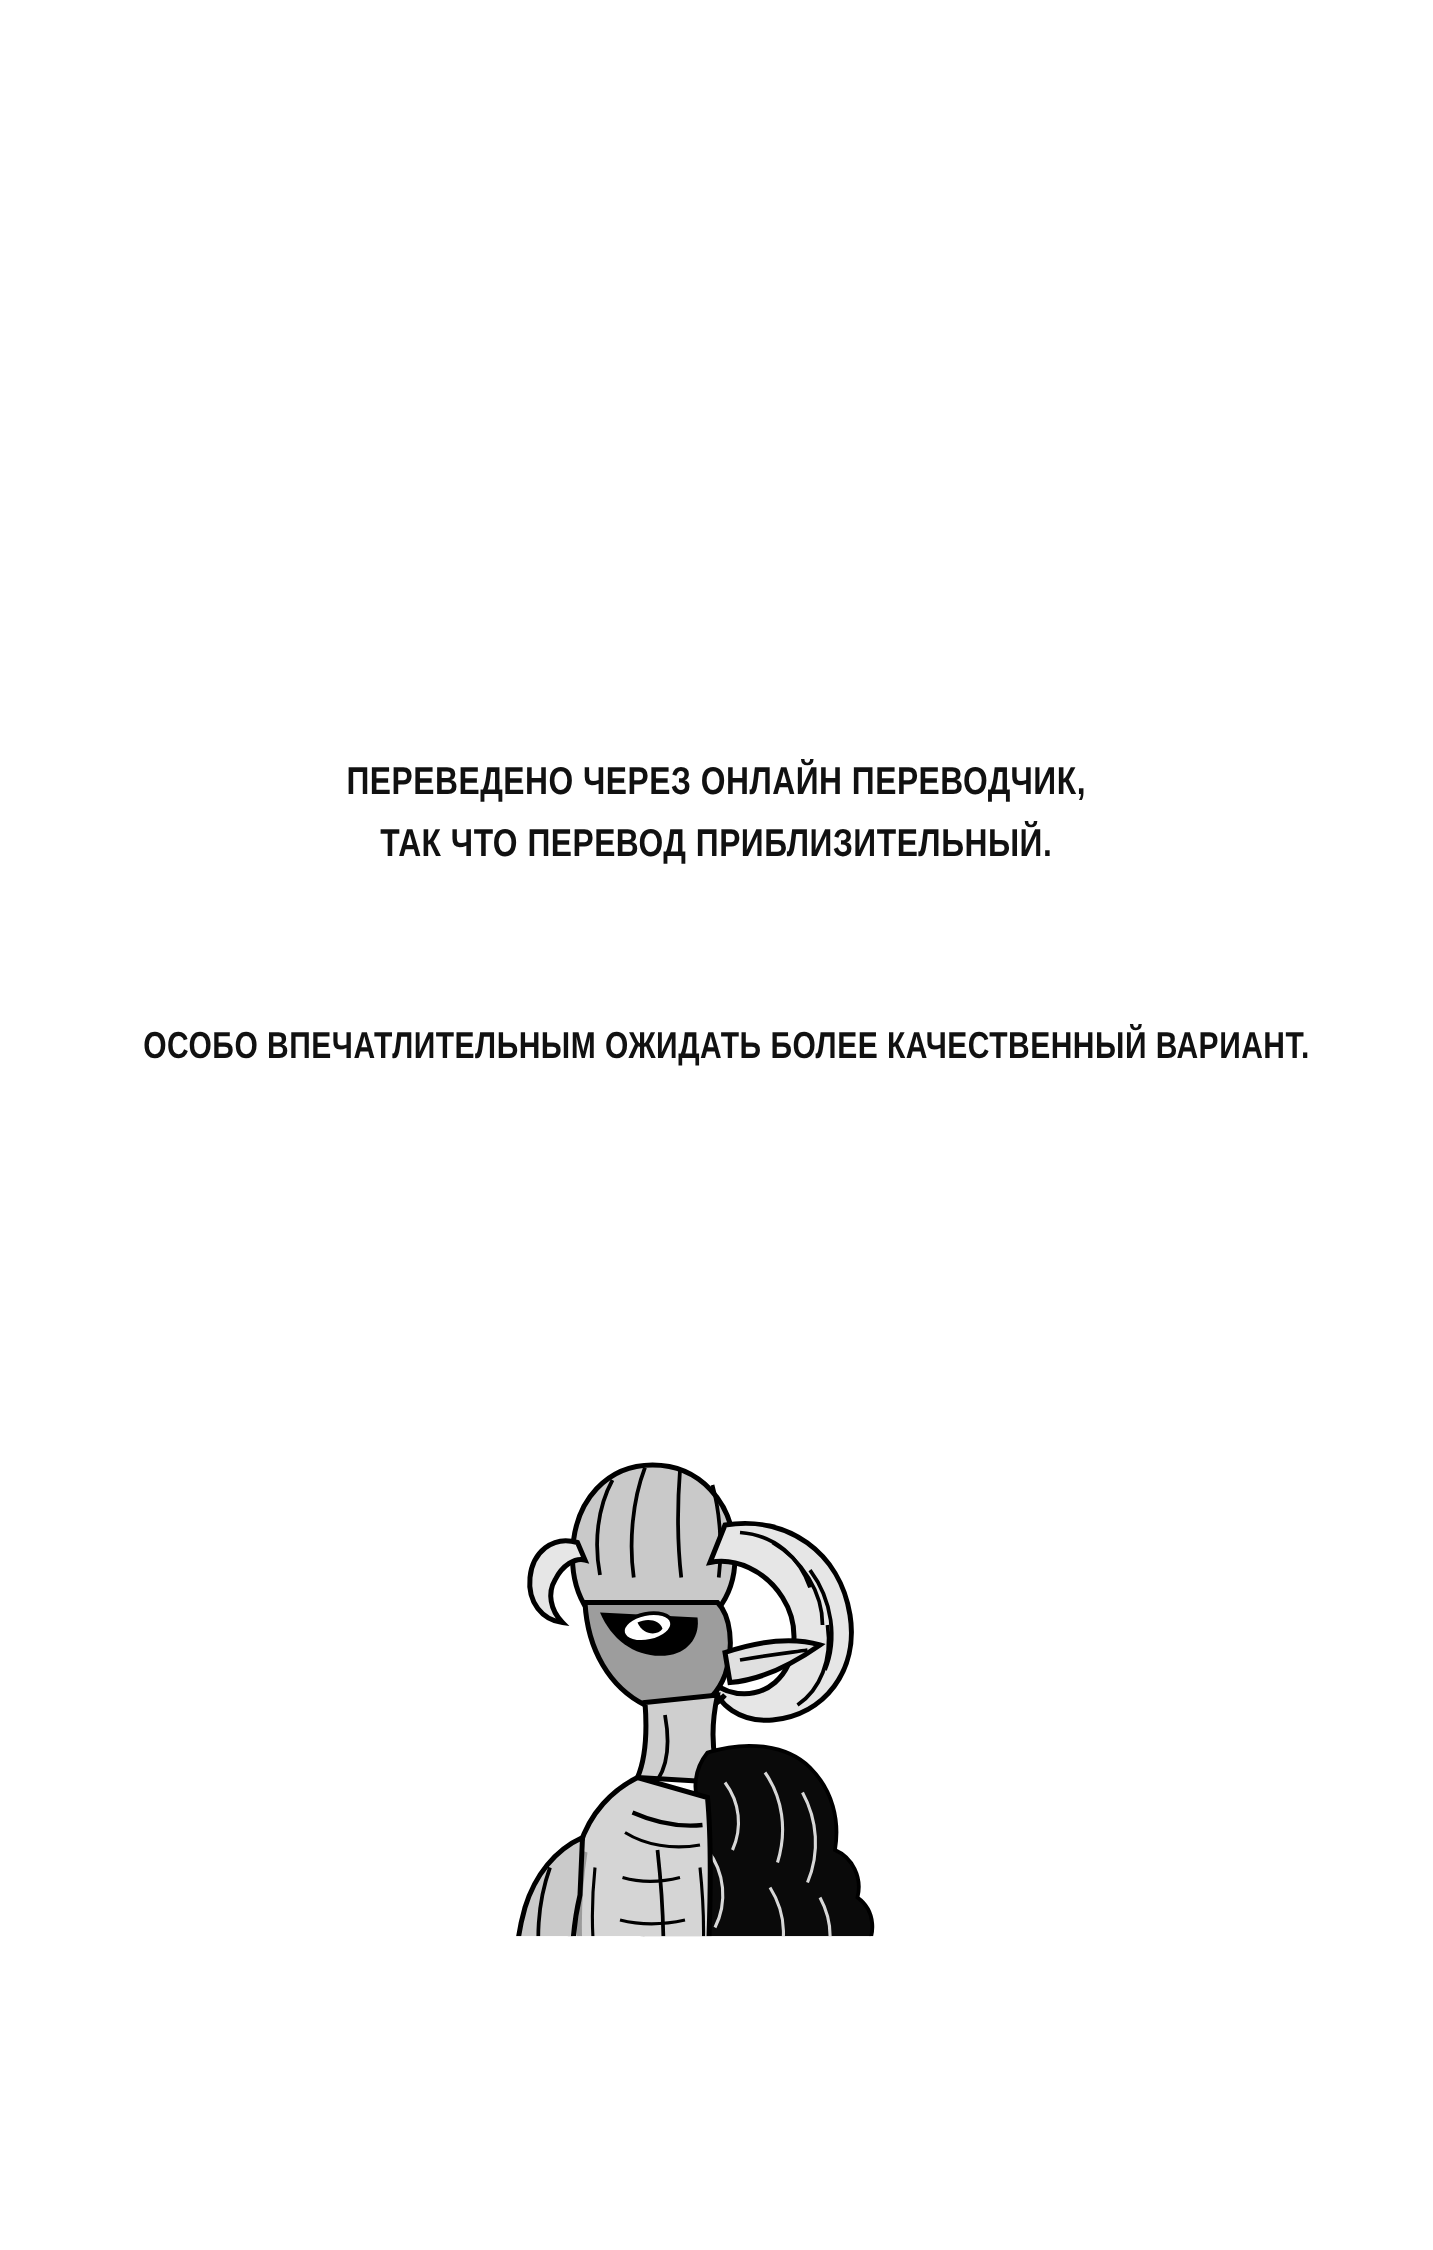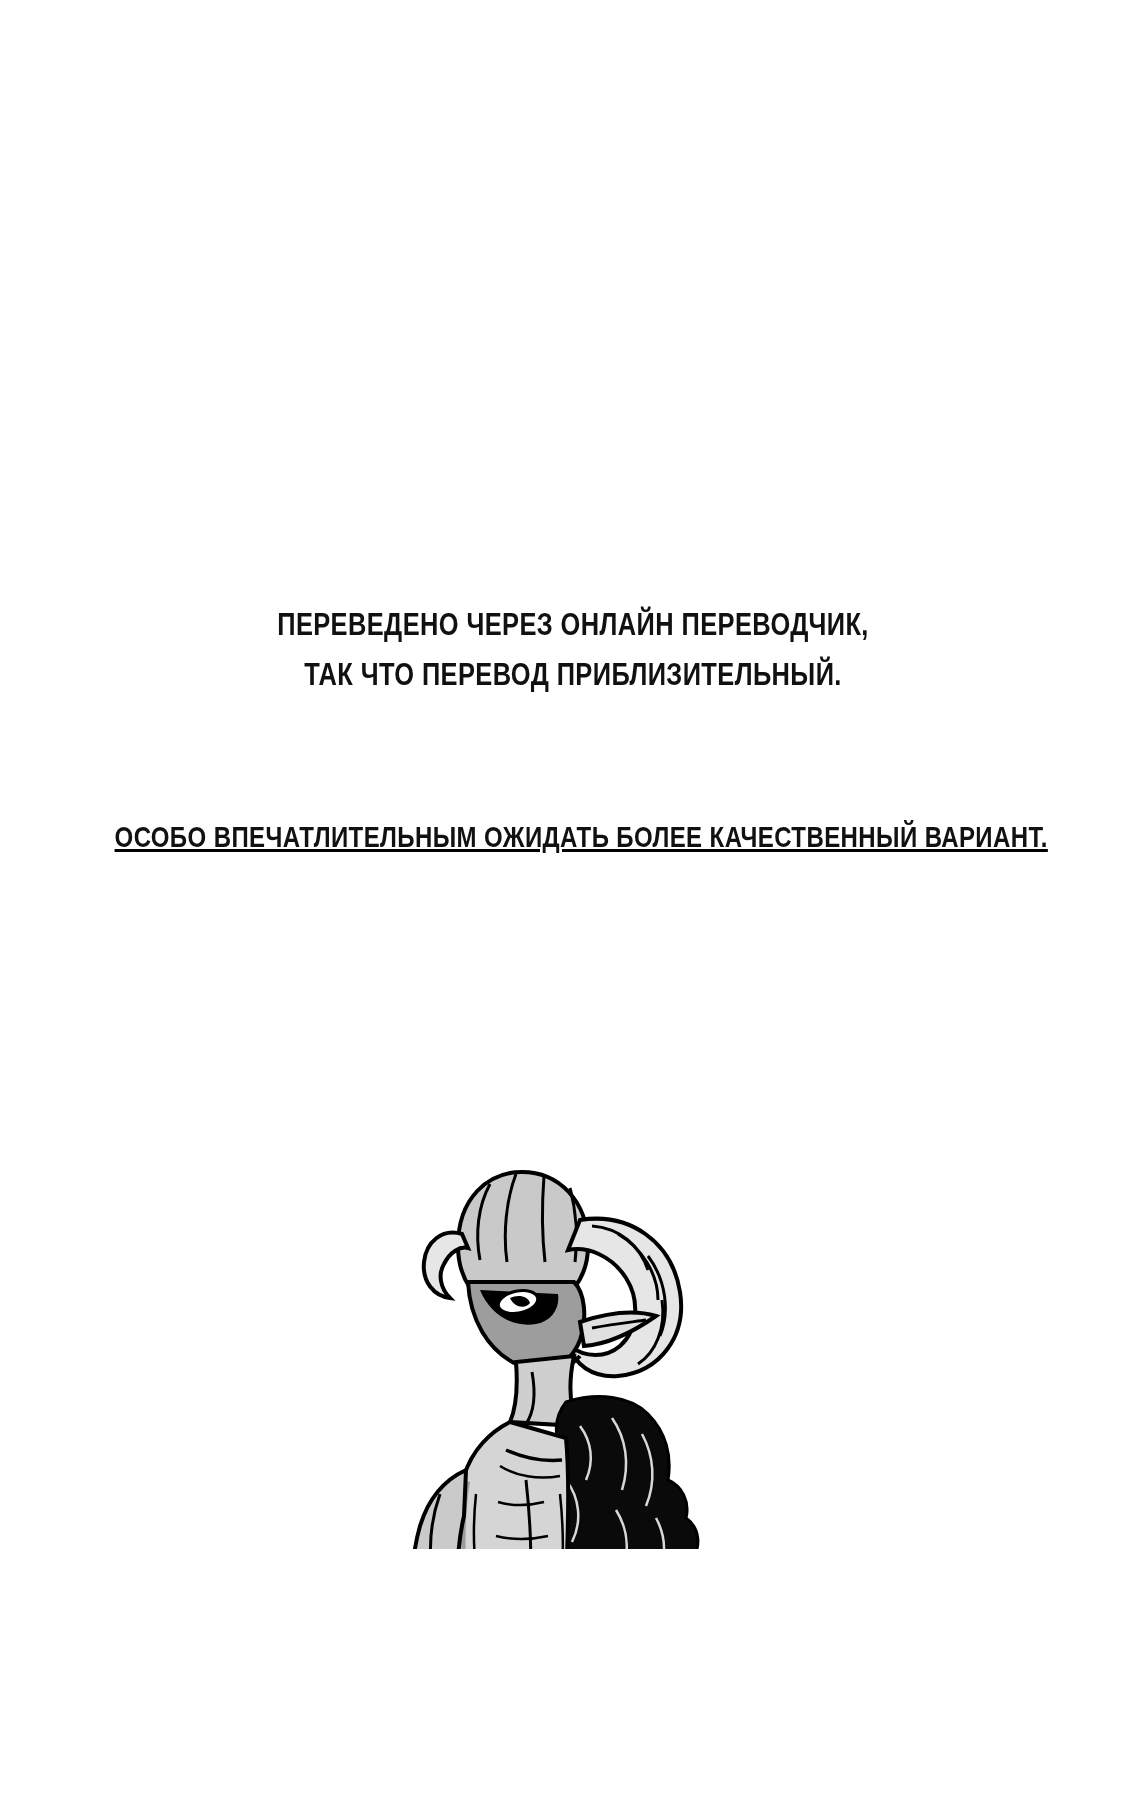--- a/index.html
+++ b/index.html
@@ -32,21 +32,20 @@
     transform: scaleX(0.82);
     transform-origin: center center;
     white-space: nowrap;
   }
   .notice-second {
     position: absolute;
     left: 0;
     top: 812px;
     width: 1146px;
     text-align: right;
-    text-decoration: underline;
   }
   .notice-second .notice-line {
     font-size: 30px;
     transform: scaleX(0.80);
   }
   
   .art {
     position: absolute;
     left: 330px;
     top: 1150px;

